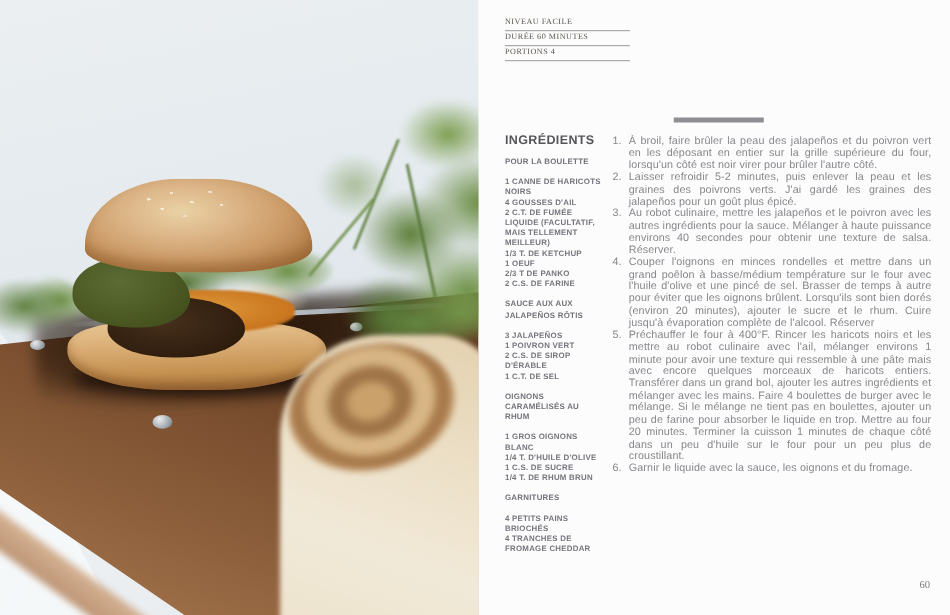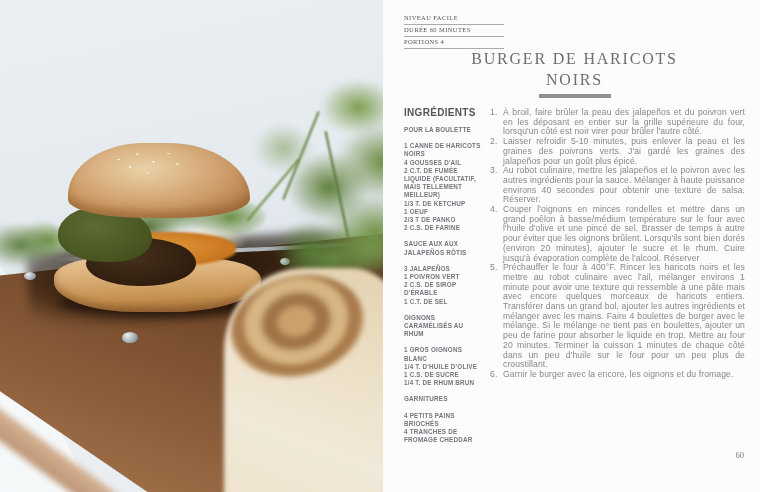--- a/index.html
+++ b/index.html
@@ -99,21 +99,21 @@
   .ins-col{flex:1;min-width:0;}
   .ing-header{font-weight:bold;font-size:10px;line-height:1;color:#55555a;letter-spacing:.3px;margin:0 0 4px;}
   .ing-group{margin-top:8px;}
   .ing-title{font-weight:bold;font-size:6.3px;line-height:8.2px;color:#72727a;letter-spacing:.2px;margin:0 0 8px;}
   .ing-item{font-weight:bold;font-size:6.3px;line-height:8.2px;color:#75757d;letter-spacing:.2px;}
   .ins-header{font-family:"Liberation Serif",serif;font-size:10px;line-height:1;color:#7d7d81;
               letter-spacing:1.6px;margin:0 0 9px;}
   .step{font-size:8.6px;line-height:9.7px;color:#87878c;letter-spacing:.1px;
         text-align:justify;position:relative;padding-left:13px;}
   .step-num{position:absolute;left:0;top:0;}
-  .page-num{position:absolute;right:16px;bottom:32px;font-family:"Liberation Serif",serif;
+  .page-num{position:absolute;right:16px;bottom:20px;font-family:"Liberation Serif",serif;
             font-size:8.5px;color:#7c7c80;}
 </style>
 </head>
 <body>
 
 <div class="spread">
 
   <div class="photo">
     <div class="ph-bg"></div>
     <div class="ph-table1"></div>
@@ -144,21 +144,20 @@
   </div>
 
   <div class="page">
 
     <div class="meta">
       <div class="meta-row">NIVEAU FACILE</div>
       <div class="meta-row">DURÉE 60 MINUTES</div>
       <div class="meta-row">PORTIONS 4</div>
     </div>
 
-    <h1 class="title"><span>BURGER DE HARICOTS</span><br><span>NOIRS</span></h1>
 
     <div class="title-rule-wrap">
       <div class="title-rule"></div>
     </div>
 
     <div class="cols">
 
       <div class="ing-col">
         <div class="ing-header">INGRÉDIENTS</div>
         <div>
@@ -224,37 +223,37 @@
       </div>
 
       <div class="ins-col">
         <div class="steps">
 
             <div class="step">
               <span class="step-num">1.</span><span class="step-text">À broil, faire brûler la peau des jalapeños et du poivron vert en les déposant en entier sur la grille supérieure du four, lorsqu'un côté est noir virer pour brûler l'autre côté.</span>
             </div>
 
             <div class="step">
-              <span class="step-num">2.</span><span class="step-text">Laisser refroidir 5-10 minutes, puis enlever la peau et les graines des poivrons verts. J'ai gardé les graines des jalapeños pour un goût plus épicé.</span>
+              <span class="step-num">2.</span><span class="step-text">Laisser refroidir 5-2 minutes, puis enlever la peau et les graines des poivrons verts. J'ai gardé les graines des jalapeños pour un goût plus épicé.</span>
             </div>
 
             <div class="step">
               <span class="step-num">3.</span><span class="step-text">Au robot culinaire, mettre les jalapeños et le poivron avec les autres ingrédients pour la sauce. Mélanger à haute puissance environs 40 secondes pour obtenir une texture de salsa. Réserver.</span>
             </div>
 
             <div class="step">
               <span class="step-num">4.</span><span class="step-text">Couper l'oignons en minces rondelles et mettre dans un grand poêlon à basse/médium température sur le four avec l'huile d'olive et une pincé de sel. Brasser de temps à autre pour éviter que les oignons brûlent. Lorsqu'ils sont bien dorés (environ 20 minutes), ajouter le sucre et le rhum. Cuire jusqu'à évaporation complète de l'alcool. Réserver</span>
             </div>
 
             <div class="step">
               <span class="step-num">5.</span><span class="step-text">Préchauffer le four à 400°F. Rincer les haricots noirs et les mettre au robot culinaire avec l'ail, mélanger environs 1 minute pour avoir une texture qui ressemble à une pâte mais avec encore quelques morceaux de haricots entiers. Transférer dans un grand bol, ajouter les autres ingrédients et mélanger avec les mains. Faire 4 boulettes de burger avec le mélange. Si le mélange ne tient pas en boulettes, ajouter un peu de farine pour absorber le liquide en trop. Mettre au four 20 minutes. Terminer la cuisson 1 minutes de chaque côté dans un peu d'huile sur le four pour un peu plus de croustillant.</span>
             </div>
 
             <div class="step">
-              <span class="step-num">6.</span><span class="step-text">Garnir le burger avec la encore, les oignons et du fromage.</span>
+              <span class="step-num">6.</span><span class="step-text">Garnir le liquide avec la sauce, les oignons et du fromage.</span>
             </div>
           </div>
       </div>
 
     </div>
 
     <div class="page-num">60</div>
   </div>
 
 </div>

